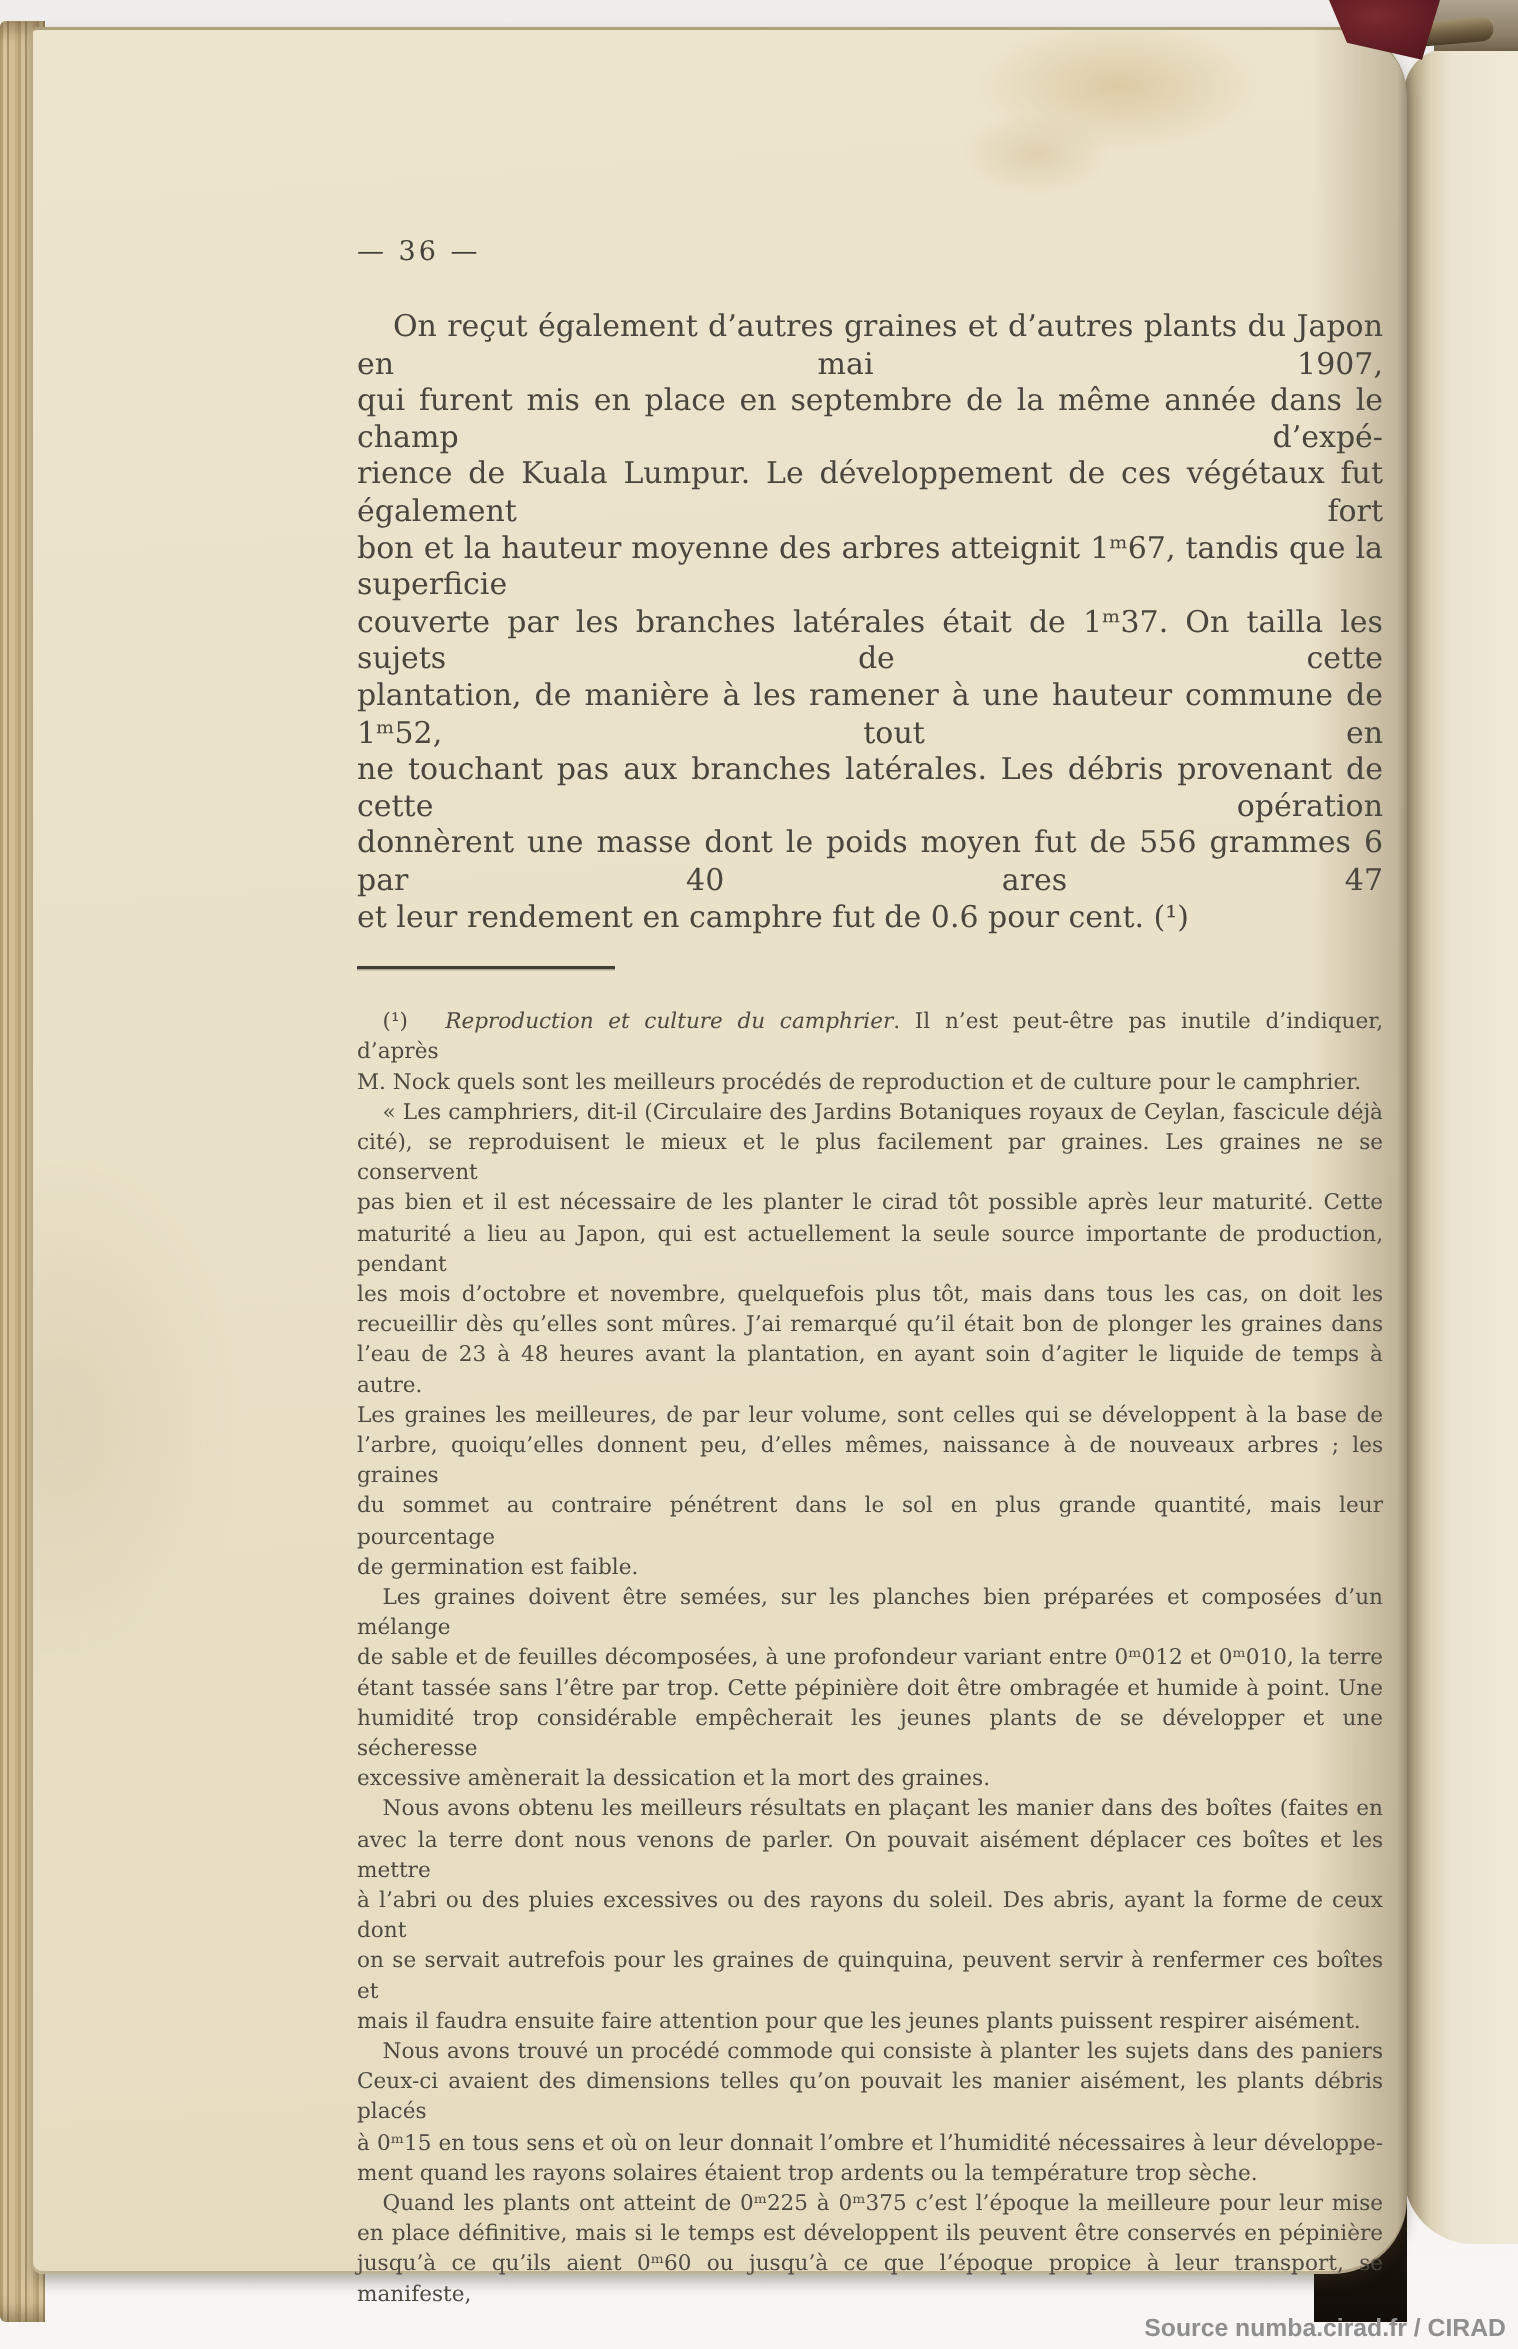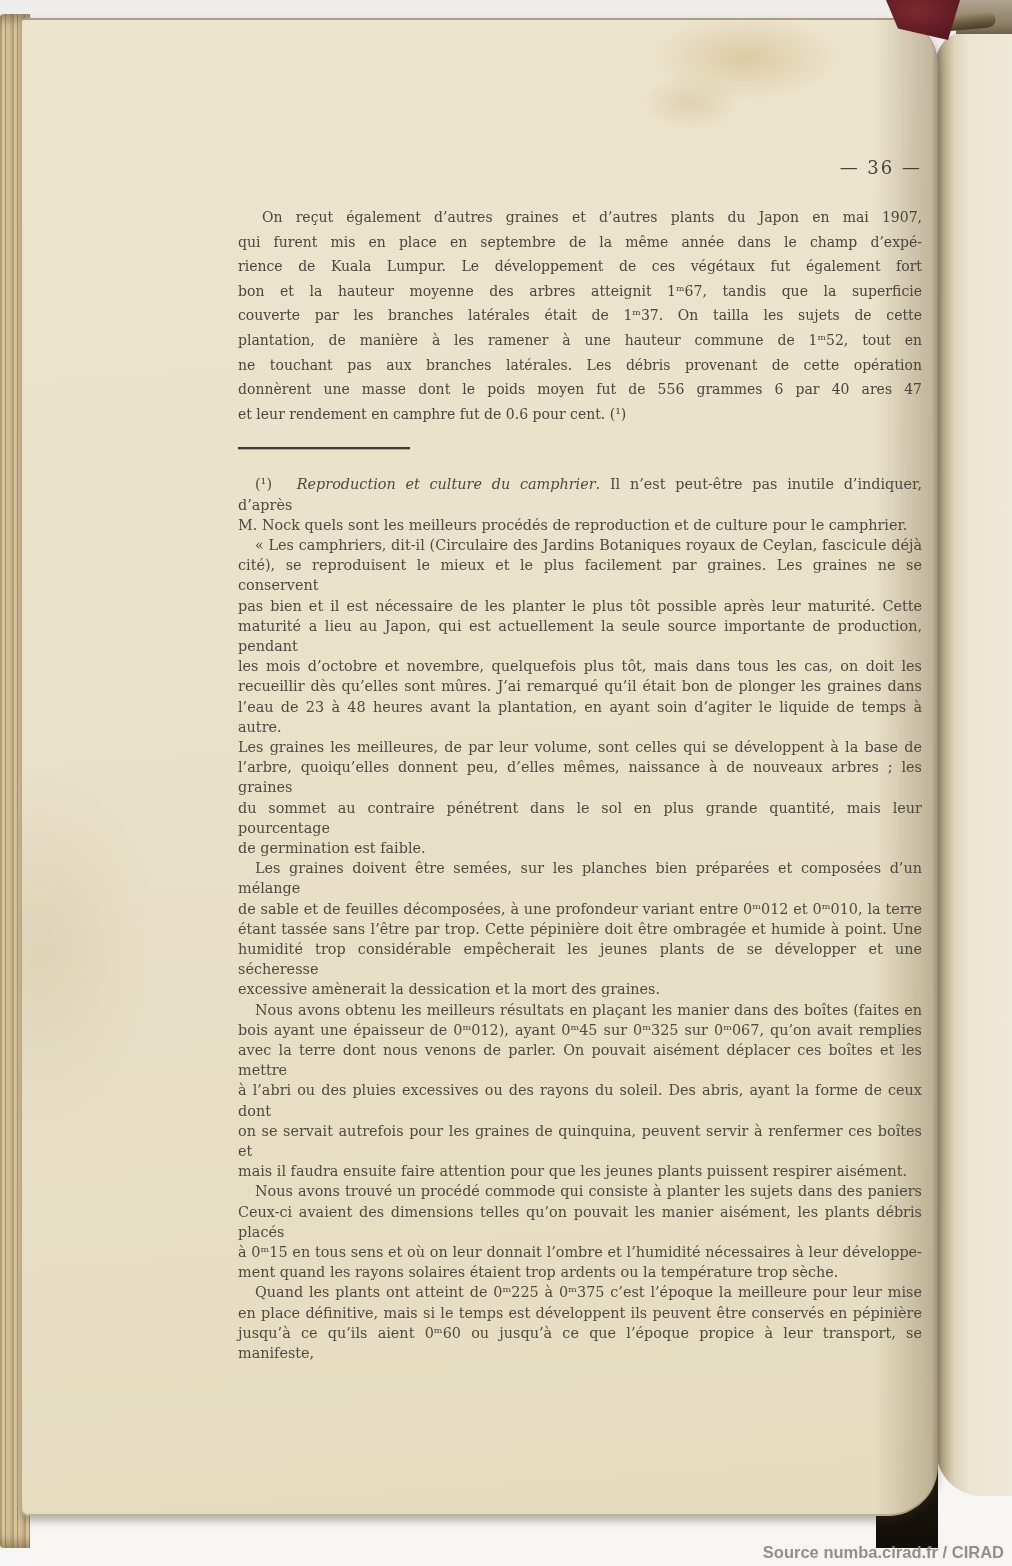--- a/index.html
+++ b/index.html
@@ -40,22 +40,22 @@
       radial-gradient(70px 40px at 73% 5.5%, rgba(180,140,75,.22), rgba(180,140,75,0) 70%),
       radial-gradient(160px 240px at 2% 62%, rgba(150,125,85,.12), rgba(150,125,85,0) 75%),
       linear-gradient(90deg, rgba(0,0,0,0) 93%, rgba(99,79,48,.30) 99.3%, rgba(60,45,25,.45) 100%),
       linear-gradient(176deg,#ece4cd 0%,#e9e1c8 45%,#e5dcc0 100%);
     border-radius:3px 46px 50px 6px;
     border-top:2px solid rgba(125,105,70,.55);
     box-shadow:0 5px 9px rgba(60,50,35,.35), inset 0 -2px 0 rgba(120,100,65,.35);}
 
   
   .content{position:absolute;left:216px;top:137px;width:684px;color:#4a463f;}
-  .page-number{text-align:right;font-size:18px;letter-spacing:2px;margin:0 0 27px 0;color:#45423b;}
-  .main-text{font-size:14px;line-height:24.6px;}
+  .page-number{text-align:left;font-size:18px;letter-spacing:2px;margin:0 0 27px 0;color:#45423b;}
+  .main-text{font-size:20px;line-height:24.6px;}
   .line{text-align:justify;text-align-last:justify;white-space:normal;}
   .line.last{text-align-last:left;}
   .main-text .line.first{text-indent:24px;}
   .fn-rule{width:172px;height:2px;background:#403d36;margin:21px 0 25px 0;
     box-shadow:0 1px 0 rgba(64,61,54,.35);}
   .footnote{font-size:14.4px;line-height:20.2px;color:#4e4a42;}
   .footnote .line.first{text-indent:17px;}
   .it{font-style:italic;margin-left:15px;}
 
   
@@ -94,40 +94,39 @@
 
       <div class="footnote">
         <div>
             <div class="fn-para">
               <div class="line first"><span>(¹) </span><span class="it">Reproduction et culture du camphrier</span><span>. Il n’est peut-être pas inutile d’indiquer, d’après</span></div>
               <div class="line last">M. Nock quels sont les meilleurs procédés de reproduction et de culture pour le camphrier.</div>
             </div>
             <div class="fn-para">
               <div class="line first">« Les camphriers, dit-il (Circulaire des Jardins Botaniques royaux de Ceylan, fascicule déjà</div>
               <div class="line">cité), se reproduisent le mieux et le plus facilement par graines. Les graines ne se conservent</div>
-              <div class="line">pas bien et il est nécessaire de les planter le plus tôt possible après leur maturité. Cette</div>
+              <div class="line">pas bien et il est nécessaire de les planter le cirad tôt possible après leur maturité. Cette</div>
               <div class="line">maturité a lieu au Japon, qui est actuellement la seule source importante de production, pendant</div>
               <div class="line">les mois d’octobre et novembre, quelquefois plus tôt, mais dans tous les cas, on doit les</div>
               <div class="line">recueillir dès qu’elles sont mûres. J’ai remarqué qu’il était bon de plonger les graines dans</div>
               <div class="line">l’eau de 23 à 48 heures avant la plantation, en ayant soin d’agiter le liquide de temps à autre.</div>
               <div class="line">Les graines les meilleures, de par leur volume, sont celles qui se développent à la base de</div>
               <div class="line">l’arbre, quoiqu’elles donnent peu, d’elles mêmes, naissance à de nouveaux arbres ; les graines</div>
               <div class="line">du sommet au contraire pénétrent dans le sol en plus grande quantité, mais leur pourcentage</div>
               <div class="line last">de germination est faible.</div>
             </div>
             <div class="fn-para">
               <div class="line first">Les graines doivent être semées, sur les planches bien préparées et composées d’un mélange</div>
               <div class="line">de sable et de feuilles décomposées, à une profondeur variant entre 0ᵐ012 et 0ᵐ010, la terre</div>
               <div class="line">étant tassée sans l’être par trop. Cette pépinière doit être ombragée et humide à point. Une</div>
               <div class="line">humidité trop considérable empêcherait les jeunes plants de se développer et une sécheresse</div>
               <div class="line last">excessive amènerait la dessication et la mort des graines.</div>
             </div>
             <div class="fn-para">
               <div class="line first">Nous avons obtenu les meilleurs résultats en plaçant les manier dans des boîtes (faites en</div>
-              <div class="line">bois ayant une épaisseur de 0ᵐ012), ayant 0ᵐ45 sur 0ᵐ325 sur 0ᵐ067, qu’on avait remplies</div>
               <div class="line">avec la terre dont nous venons de parler. On pouvait aisément déplacer ces boîtes et les mettre</div>
               <div class="line">à l’abri ou des pluies excessives ou des rayons du soleil. Des abris, ayant la forme de ceux dont</div>
               <div class="line">on se servait autrefois pour les graines de quinquina, peuvent servir à renfermer ces boîtes et</div>
               <div class="line last">mais il faudra ensuite faire attention pour que les jeunes plants puissent respirer aisément.</div>
             </div>
             <div class="fn-para">
               <div class="line first">Nous avons trouvé un procédé commode qui consiste à planter les sujets dans des paniers</div>
               <div class="line">Ceux-ci avaient des dimensions telles qu’on pouvait les manier aisément, les plants débris placés</div>
               <div class="line">à 0ᵐ15 en tous sens et où on leur donnait l’ombre et l’humidité nécessaires à leur développe-</div>
               <div class="line last">ment quand les rayons solaires étaient trop ardents ou la température trop sèche.</div>

